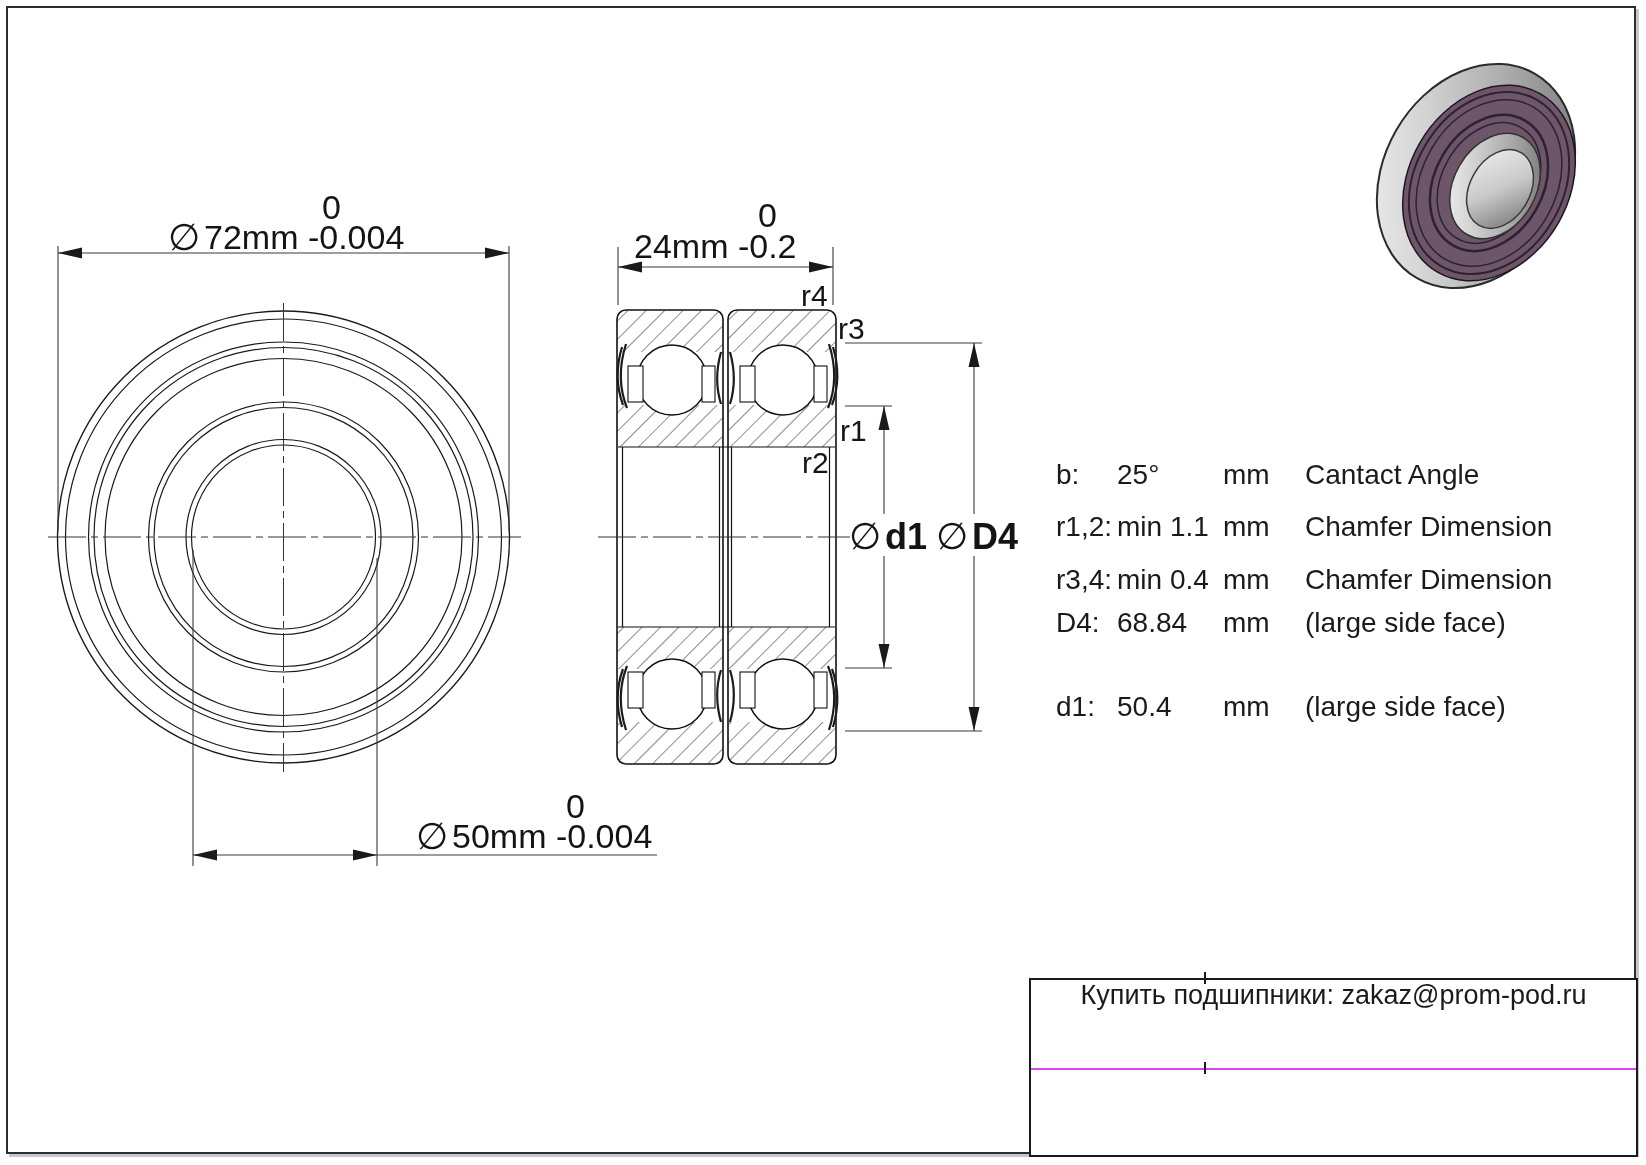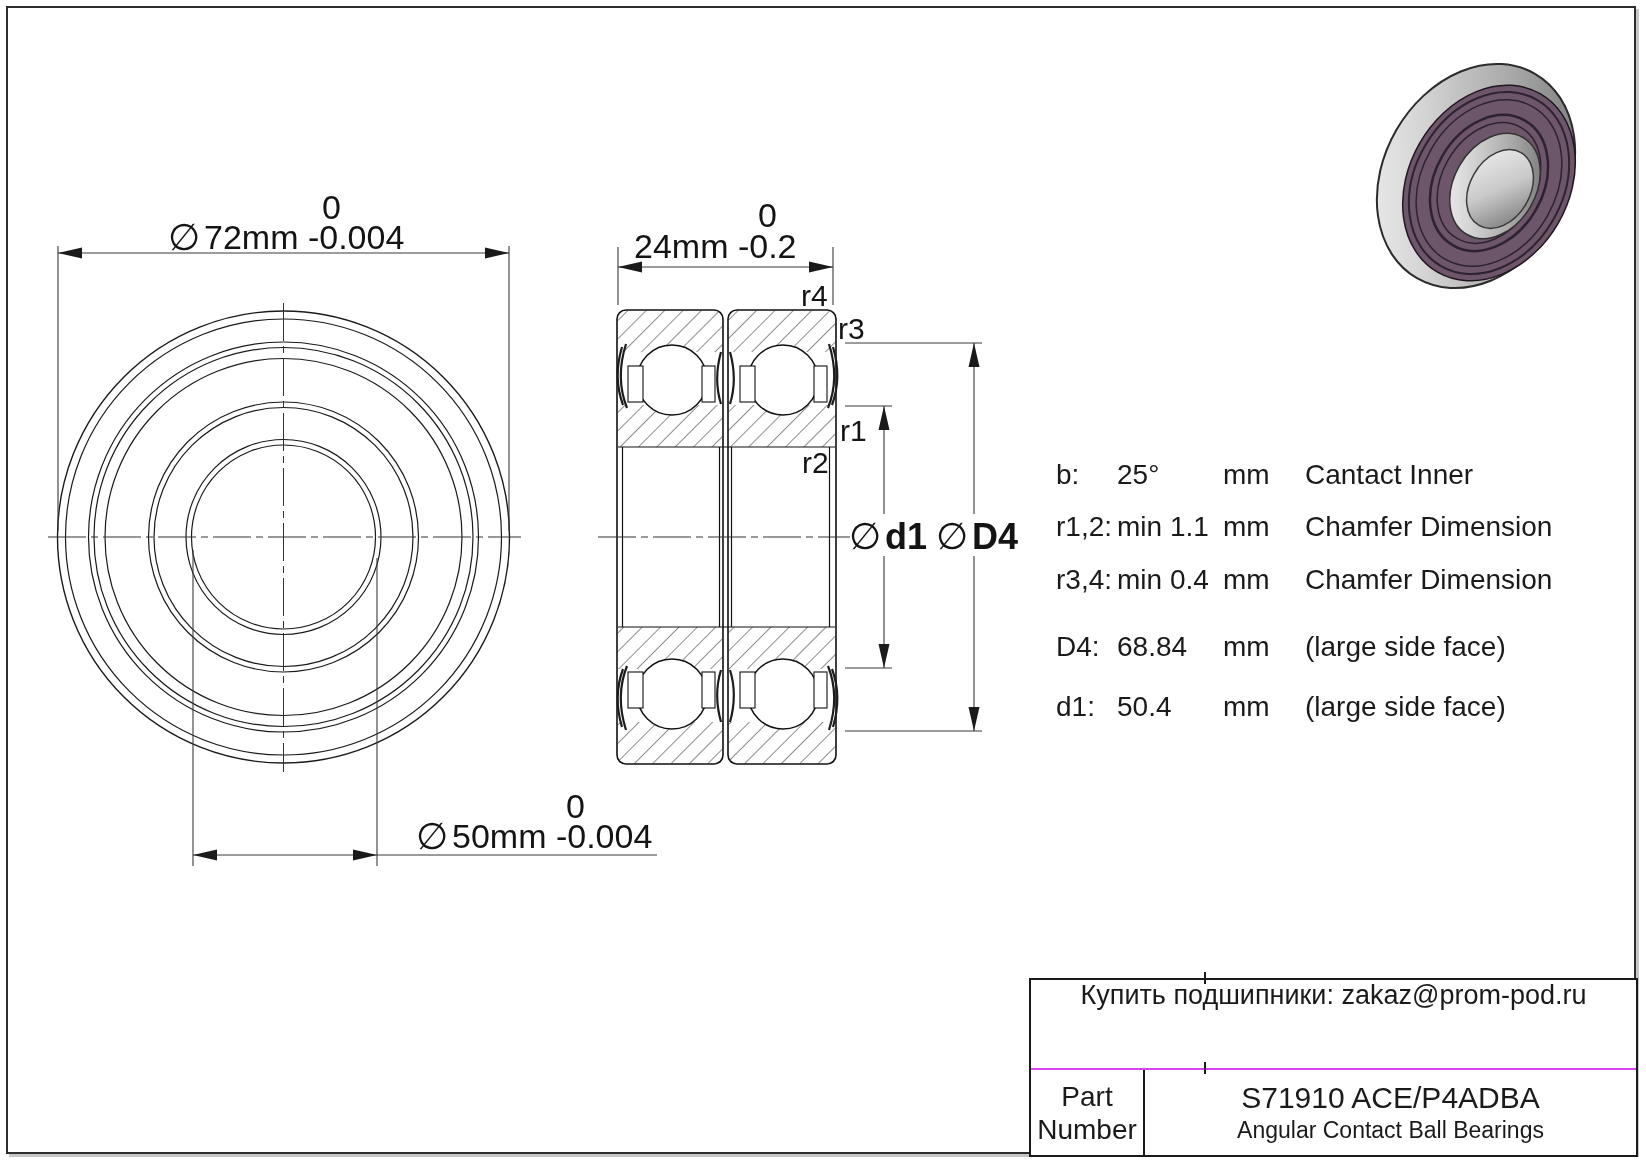--- a/index.html
+++ b/index.html
@@ -215,61 +215,51 @@
       <g transform="translate(24,13) rotate(-60)">
         <ellipse cx="0" cy="0" rx="42" ry="30" fill="url(#metalBore)" stroke="#3a3a3a" stroke-width="1.5"></ellipse>
       </g>
     </g>
   </svg>
 
   <div class="spec-row" style="top:461px">
     <span class="sl">b:</span>
     <span class="sv">25°</span>
     <span class="su">mm</span>
-    <span class="sd">Cantact Inner</span>
+    <span class="sd">Cantact Angle</span>
   </div>
   <div class="spec-row" style="top:513px">
     <span class="sl">r1,2:</span>
     <span class="sv">min 1.1</span>
     <span class="su">mm</span>
     <span class="sd">Chamfer Dimension</span>
   </div>
   <div class="spec-row" style="top:566px">
     <span class="sl">r3,4:</span>
     <span class="sv">min 0.4</span>
     <span class="su">mm</span>
     <span class="sd">Chamfer Dimension</span>
   </div>
-  <div class="spec-row" style="top:633px">
+  <div class="spec-row" style="top:609px">
     <span class="sl">D4:</span>
     <span class="sv">68.84</span>
     <span class="su">mm</span>
     <span class="sd">
       <div>(large side face)</div>
     </span>
   </div>
   <div class="spec-row" style="top:693px">
     <span class="sl">d1:</span>
     <span class="sv">50.4</span>
     <span class="su">mm</span>
     <span class="sd">
       <div>(large side face)</div>
     </span>
   </div>
 
   <div class="info-table">
     <div class="it-row1">
       <span>Купить подшипники: zakaz@prom-pod.ru</span>
     </div>
-    <div class="it-row2">
-      <div class="it-partcell">
-        <span>Part</span>
-        <span>Number</span>
-      </div>
-      <div class="it-valcell">
-        <span class="it-pn">S71910 ACE/P4ADBA</span>
-        <span class="it-pt">Angular Contact Ball Bearings</span>
-      </div>
-    </div>
   </div>
   <div class="tick" style="left:1204px;top:972px"></div>
   <div class="tick" style="left:1204px;top:1062px"></div>
 </div>
 
 </body></html>

